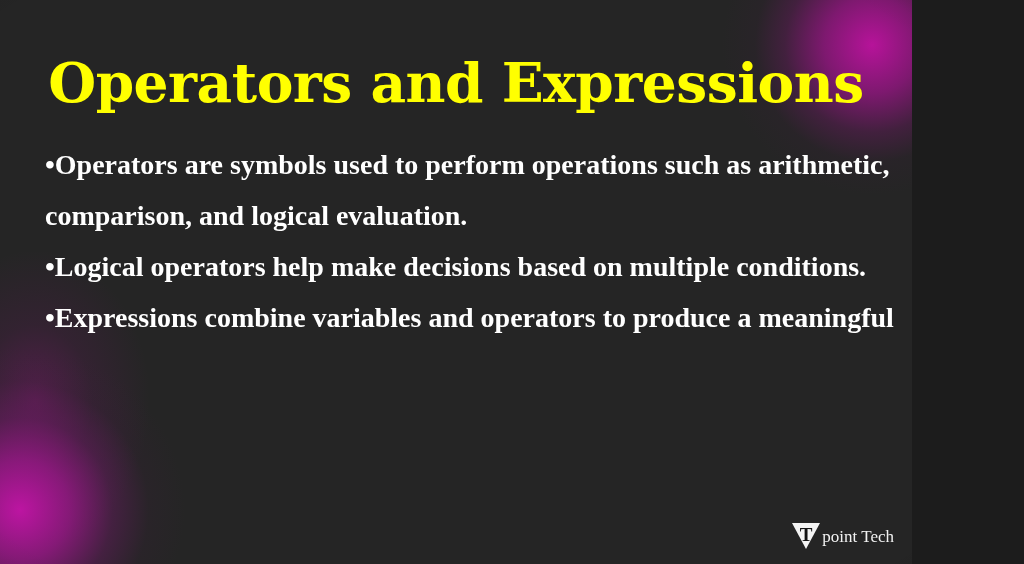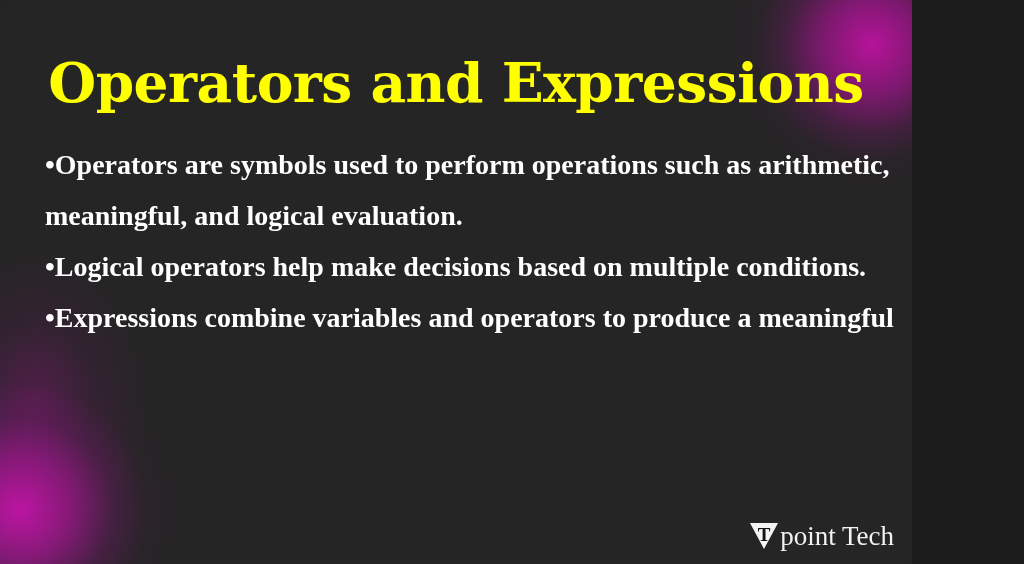--- a/index.html
+++ b/index.html
@@ -129,21 +129,21 @@
     margin-right: 1px;
   }
 
   #logo .tri svg {
     display: block;
   }
 
   #logo .wordmark {
     color: #f2f2f2;
     font-family: "Liberation Serif", "DejaVu Serif", serif;
-    font-size: 27px;
+    font-size: 17px;
     line-height: 25px;
     letter-spacing: 0px;
     white-space: nowrap;
   }
 </style>
 </head>
 <body>
 
 <div id="slide">
 
@@ -152,21 +152,21 @@
   <div class="glow glow-bl"></div>
   <div class="vignette"></div>
 
   <h1 id="title">Operators and Expressions</h1>
 
   <div id="body">
     <div class="bullet-line">
       <span class="dot">•</span><span>Operators are symbols used to perform operations such as arithmetic,</span>
     </div>
     <div class="bullet-line">
-      <span class="dot"></span><span>meaningful, and logical evaluation.</span>
+      <span class="dot"></span><span>comparison, and logical evaluation.</span>
     </div>
     <div class="bullet-line">
       <span class="dot">•</span><span>Logical operators help make decisions based on multiple conditions.</span>
     </div>
     <div class="bullet-line">
       <span class="dot">•</span><span>Expressions combine variables and operators to produce a meaningful</span>
     </div>
   </div>
 
   <div id="logo">

